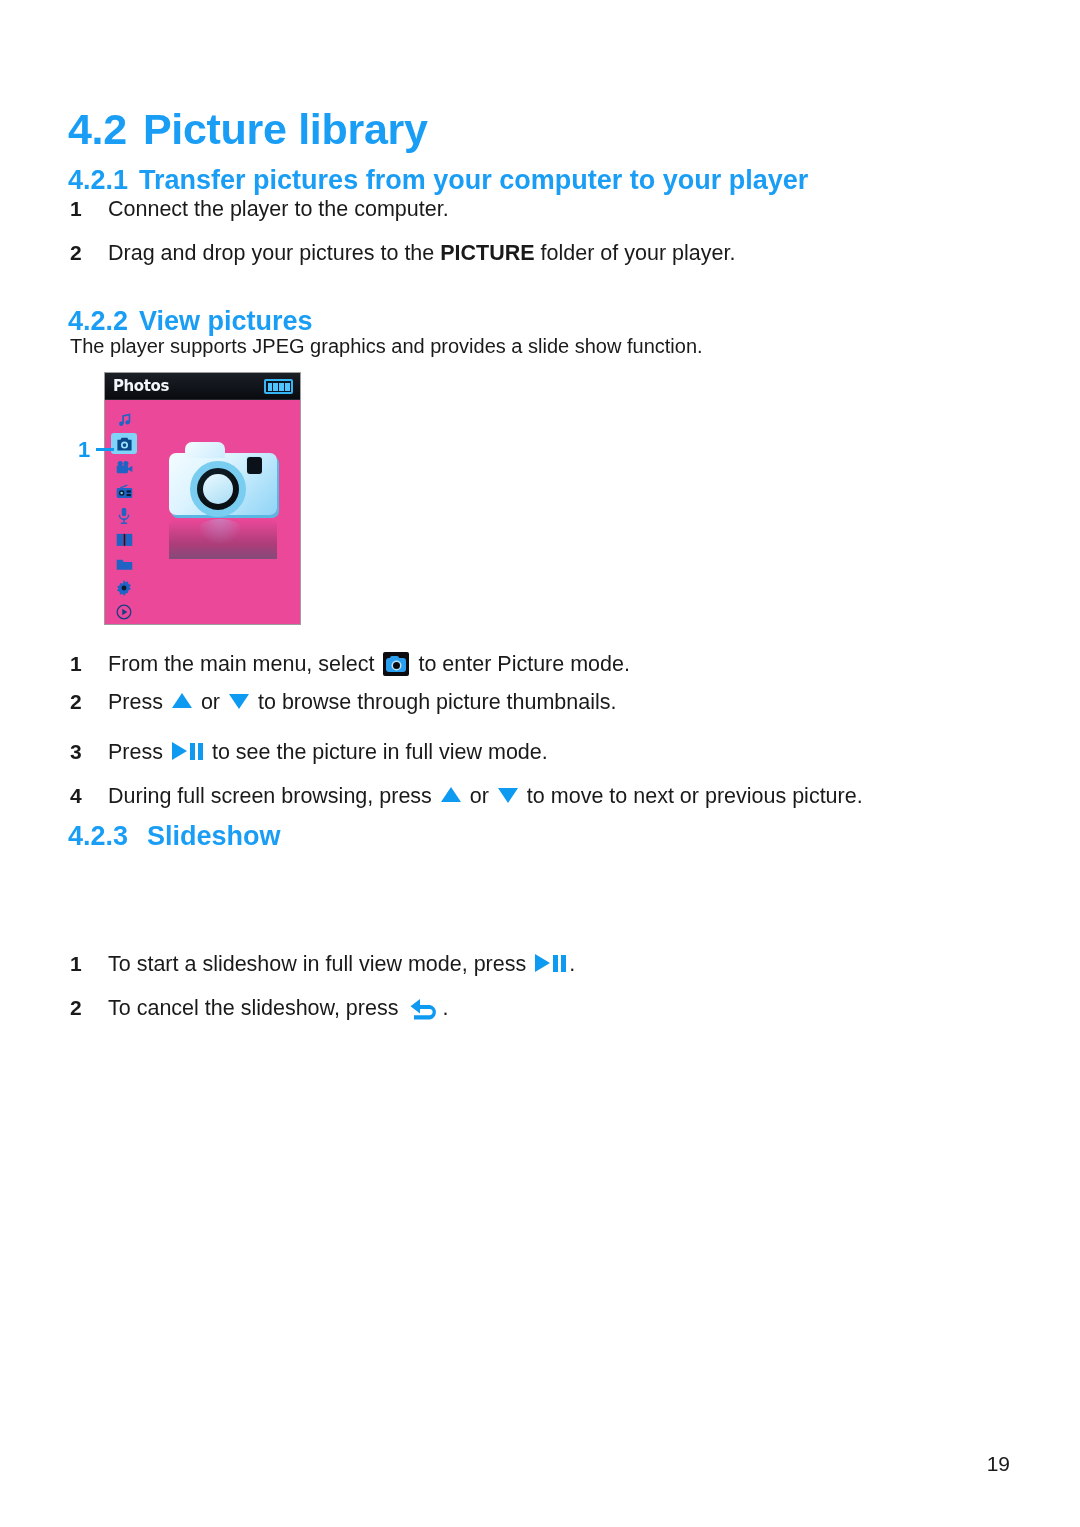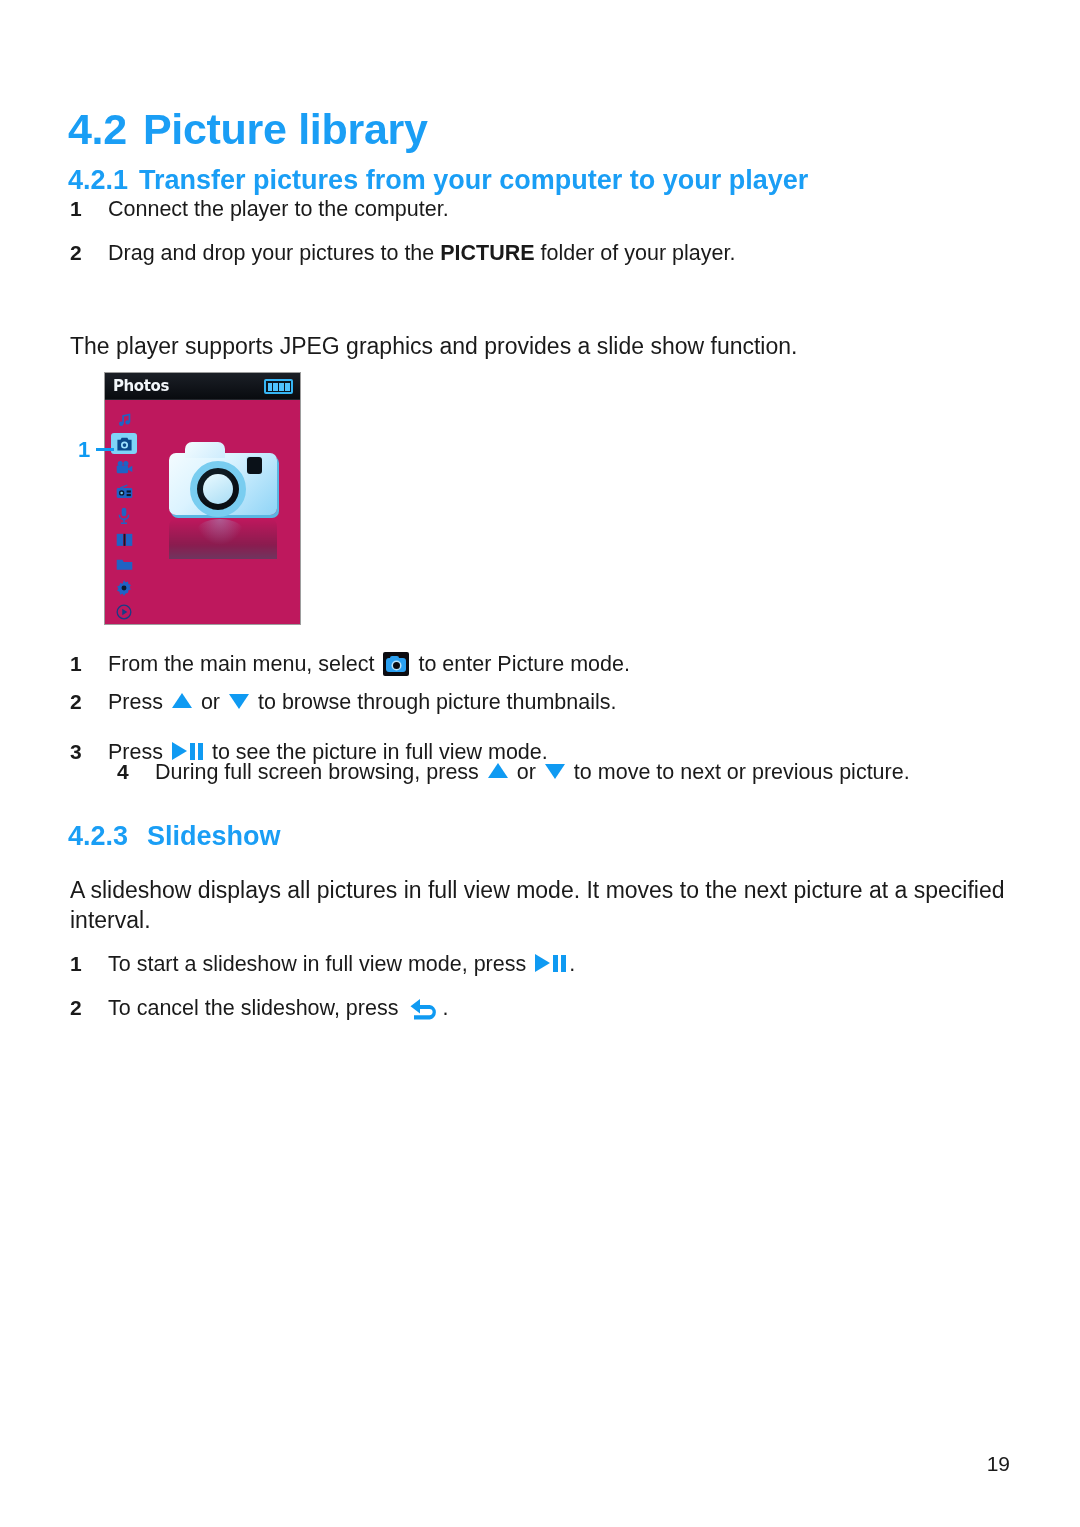--- a/index.html
+++ b/index.html
@@ -29,21 +29,21 @@
   }
   .h2 .num { margin-right:11px; }
   .h2-421 { top:143px; }
   .h2-422 { top:284px; }
   .h2-423 { top:799px; }
   .h2-423 .num { margin-right:19px; }
 
   
   .para {
     position:absolute; left:70px;
-    font-size:23px; line-height:30px;
+    font-size:20px; line-height:30px;
     color:#1a1a1a;
   }
   .p-jpeg  { top:331px; }
   .p-slide { top:875px; width:940px; }
 
   .li {
     position:absolute; left:70px;
     font-size:21.5px; line-height:28px;
     color:#1a1a1a;
     white-space:nowrap;
@@ -54,21 +54,21 @@
   }
   .li .txt { display:inline; }
   .bold { font-weight:700; }
 
   .li-a1 { top:195px; }
   .li-a2 { top:239px; }
 
   .li-b1 { top:650px; }
   .li-b2 { top:688px; }
   .li-b3 { top:738px; }
-  .li-b4 { top:758px;margin-left:47px; }
+  .li-b4 { top:782px; }
 
   .li-c1 { top:950px; }
   .li-c2 { top:994px; }
 
   
   .ic { display:inline-block; vertical-align:-2px; }
 
   .ic-cam-inline {
     width:26px; height:24px; background:#0b0b10;
     border-radius:2px; position:relative; vertical-align:-5px;
@@ -111,21 +111,21 @@
   }
   .ic-playpause .b1{ left:18px; }
   .ic-playpause .b2{ left:26px; }
 
   .ic-back { width:30px; height:22px; position:relative; margin:0 4px; vertical-align:-5px; }
 
   
   .device {
     position:absolute; left:104px; top:372px;
     width:197px; height:253px;
-    background:#be185d;
+    background:#ec4899;
     border:1px solid #9d9d9d;
     overflow:hidden;
   }
   .dev-titlebar{
     position:absolute; left:0; top:0; right:0; height:27px;
     background:linear-gradient(#1b1f26,#0e1116 70%,#090b0f);
     border-bottom:1px solid #23262c;
   }
   .dev-title{
     position:absolute; left:8px; top:4px;
@@ -226,20 +226,23 @@
   </h2>
 
   <div class="li li-a1">
     <span class="idx">1</span><span class="txt">Connect the player to the computer.</span>
   </div>
 
   <div class="li li-a2">
     <span class="idx">2</span><span class="txt">Drag and drop your pictures to the </span><span class="bold">PICTURE</span><span class="txt"> folder of your player.</span>
   </div>
 
+  <h2 class="h2 h2-422">
+    <span class="num">4.2.2</span><span>View pictures</span>
+  </h2>
 
   <div class="para p-jpeg">The player supports JPEG graphics and provides a slide show function.</div>
 
   <div class="device">
     <div class="dev-titlebar"></div>
     <div class="dev-title">Photos</div>
     <div class="dev-batt">
       <i></i>
         <i></i>
         <i></i>
@@ -340,21 +343,20 @@
   </div>
 
   <div class="li li-b4">
     <span class="idx">4</span><span class="txt">During full screen browsing, press </span><span class="ic ic-tri-up"></span><span class="txt"> or </span><span class="ic ic-tri-dn"></span><span class="txt"> to move to next or previous picture.</span>
   </div>
 
   <h2 class="h2 h2-423">
     <span class="num">4.2.3</span><span>Slideshow</span>
   </h2>
 
-  <div class="para p-slide">A slideshow displays all pictures in full view mode. It moves to the next picture at a specified interval.</div>
 
   <div class="li li-c1">
     <span class="idx">1</span><span class="txt">To start a slideshow in full view mode, press </span><span class="ic ic-playpause"><span class="tri"></span><span class="b1"></span><span class="b2"></span></span><span class="txt">.</span>
   </div>
 
   <div class="li li-c2">
     <span class="idx">2</span><span class="txt">To cancel the slideshow, press </span><span class="ic ic-back"><svg width="30" height="22" viewBox="0 0 30 22">
           <path d="M12 1L2.5 8.2 12 15.4V11h9.5a3.1 3.1 0 010 6.2H6v4.2h15.8A7.3 7.3 0 0021.8 7H12z" fill="#0f9af2"></path>
         </svg></span><span class="txt">.</span>
   </div>

